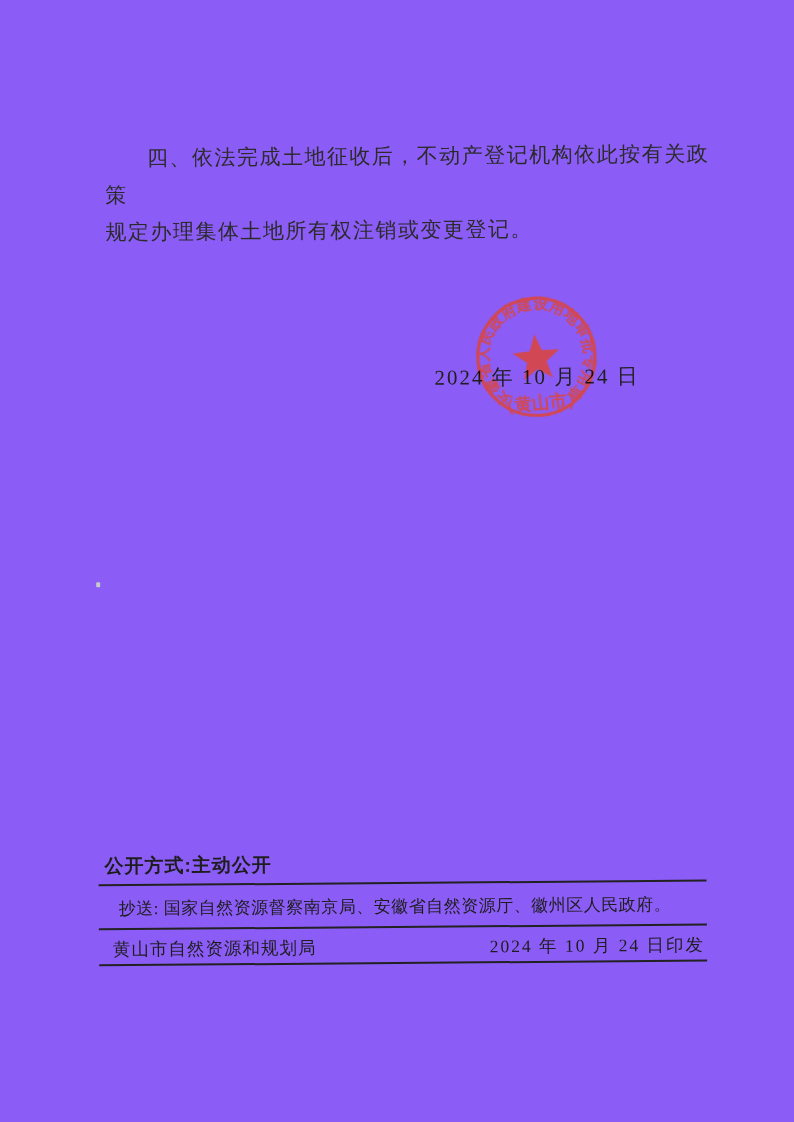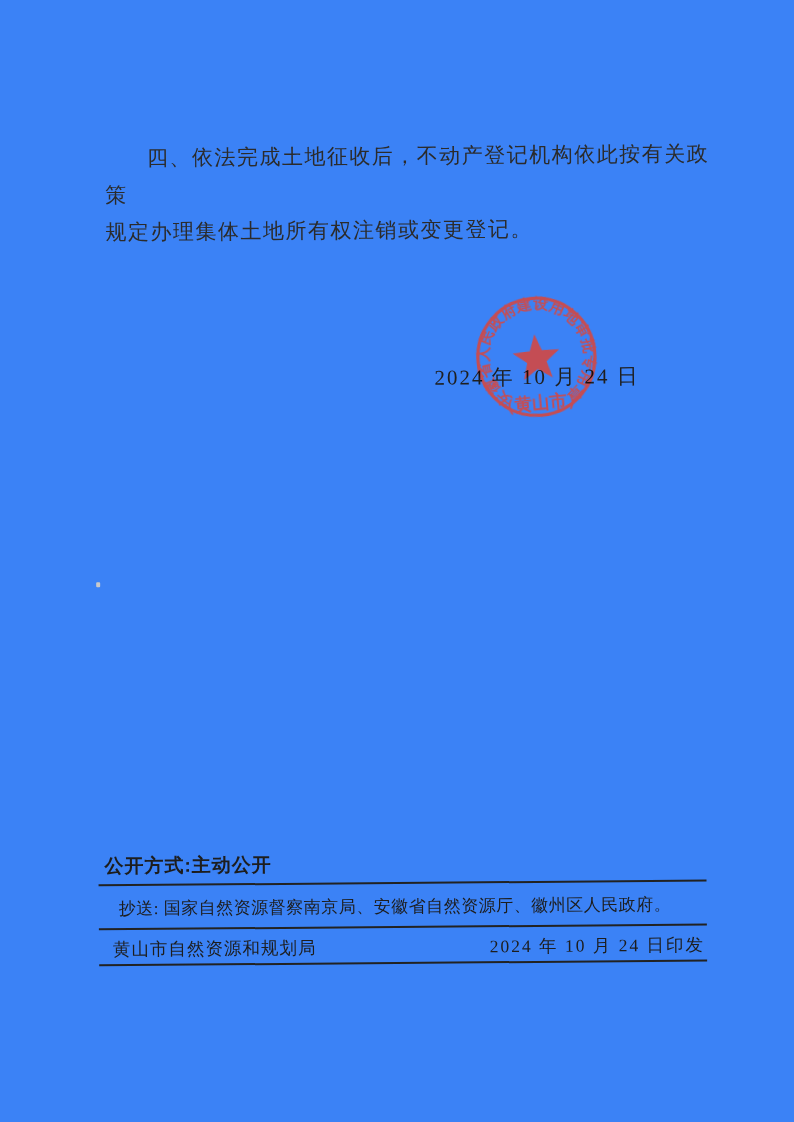--- a/index.html
+++ b/index.html
@@ -1,19 +1,19 @@
 <!DOCTYPE html>
 <html><head>
 <meta charset="utf-8">
 <style>
   html,body{margin:0;padding:0;background:#ffffff;}
   .page{
     position:relative;
     width:794px;height:1122px;
-    background:#3b82f6;
+    background:#8b5cf6;
     overflow:hidden;
     font-family:"Liberation Serif","DejaVu Serif",serif;
     color:#262626;
   }
   .tilt{
     position:absolute;inset:0;
     transform:rotate(-0.45deg);
     transform-origin:50% 50%;
   }
   

